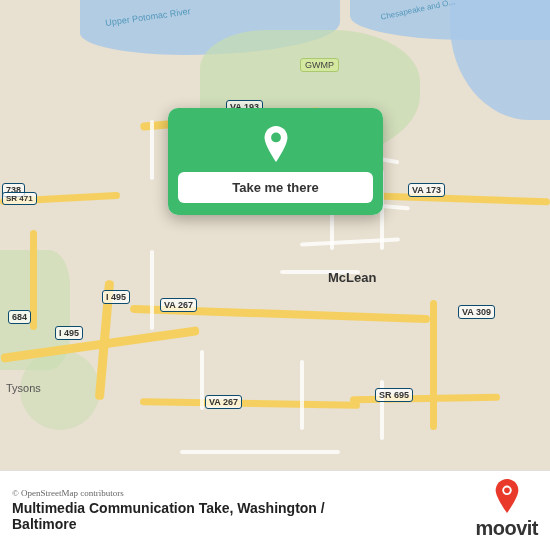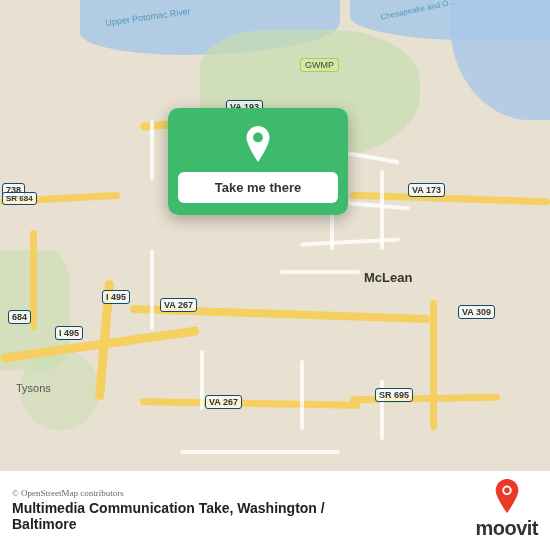--- a/index.html
+++ b/index.html
@@ -206,21 +206,21 @@
       border-radius: 3px;
       padding: 1px 3px;
       white-space: nowrap;
     }
 
     
     .popup-card {
       position: absolute;
       top: 108px;
       left: 168px;
-      width: 180px;
+      width: 215px;
       background: white;
       border-radius: 10px;
       box-shadow: 0 4px 15px rgba(0,0,0,0.3);
       overflow: hidden;
       z-index: 10;
     }
     .popup-green {
       background-color: #3dba6c;
       padding: 18px 10px 12px;
       display: flex;
@@ -298,21 +298,20 @@
       font-size: 11px;
       color: #555;
       font-weight: 500;
       white-space: nowrap;
       pointer-events: none;
     }
     .place-label-bold {
       font-size: 13px;
       font-weight: bold;
       color: #333;
-      margin-left: 36px;
     }
 
     
     .gwmp-badge {
       position: absolute;
       top: 58px;
       left: 300px;
       background: #d4e8a0;
       border: 1px solid #aac870;
       border-radius: 3px;
@@ -361,32 +360,32 @@
   <div class="road-minor road-m11"></div>
   <div class="road-minor road-m12"></div>
   <div class="road-minor road-m13"></div>
   <div class="road-minor road-m14"></div>
 
   <div class="gwmp-badge">GWMP</div>
 
   <div class="road-label" style="top:100px;left:226px;">VA 193</div>
   <div class="road-label" style="top:183px;left:2px;">738</div>
 
-  <div class="road-label" style="top:192px;left:2px;font-size:8px;">SR 684</div>
+  <div class="road-label" style="top:192px;left:2px;font-size:8px;">SR 471</div>
   <div class="road-label" style="top:326px;left:55px;">I 495</div>
   <div class="road-label" style="top:290px;left:102px;">I 495</div>
   <div class="road-label" style="top:298px;left:160px;">VA 267</div>
   <div class="road-label" style="top:395px;left:205px;">VA 267</div>
   <div class="road-label" style="top:183px;left:408px;">VA 173</div>
   <div class="road-label" style="top:305px;left:458px;">VA 309</div>
   <div class="road-label" style="top:388px;left:375px;">SR 695</div>
   <div class="road-label" style="top:310px;left:8px;">684</div>
 
   <div class="place-label place-label-bold" style="top:270px;left:328px;">McLean</div>
-  <div class="place-label" style="top:382px;left:16px;">Tysons</div>
+  <div class="place-label" style="top:382px;left:6px;">Tysons</div>
 
   <div class="place-label" style="top:12px;left:105px;font-size:9px;color:#5599bb;transform:rotate(-8deg);">Upper Potomac River</div>
   <div class="place-label" style="top:5px;left:380px;font-size:8px;color:#5599bb;transform:rotate(-12deg);">Chesapeake and O...</div>
 
   <div class="popup-card">
     <div class="popup-green" style="background-color:#3dba6c;">
 
       <svg class="pin-icon" viewBox="0 0 36 44" fill="none" xmlns="http://www.w3.org/2000/svg">
         <path d="M18 0C10.268 0 4 6.268 4 14c0 9.667 14 30 14 30s14-20.333 14-30C32 6.268 25.732 0 18 0z" fill="white"></path>
         <circle cx="18" cy="14" r="6" fill="#3dba6c"></circle>

